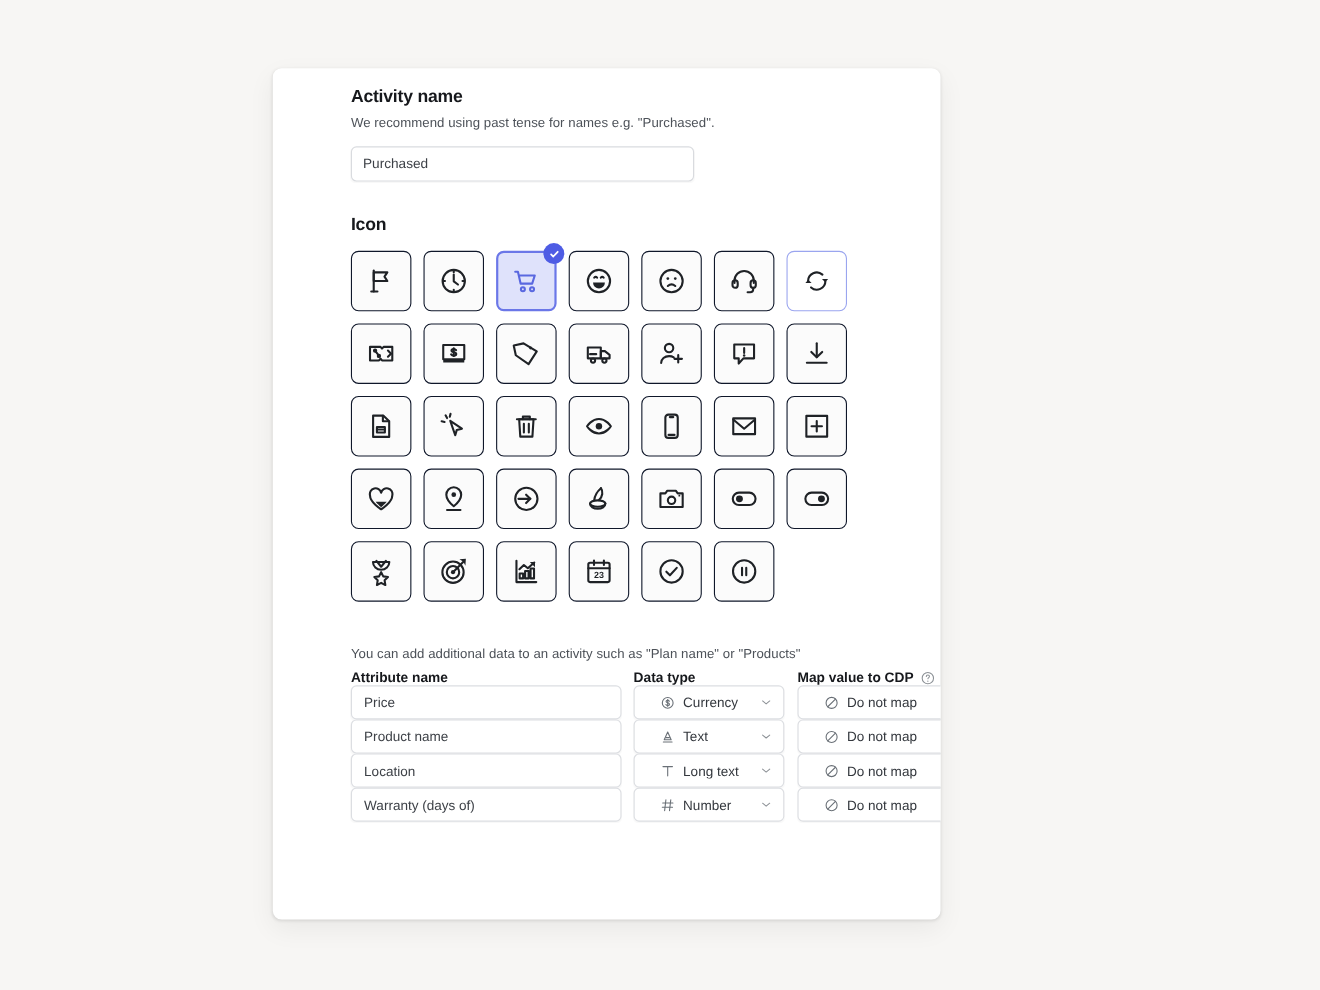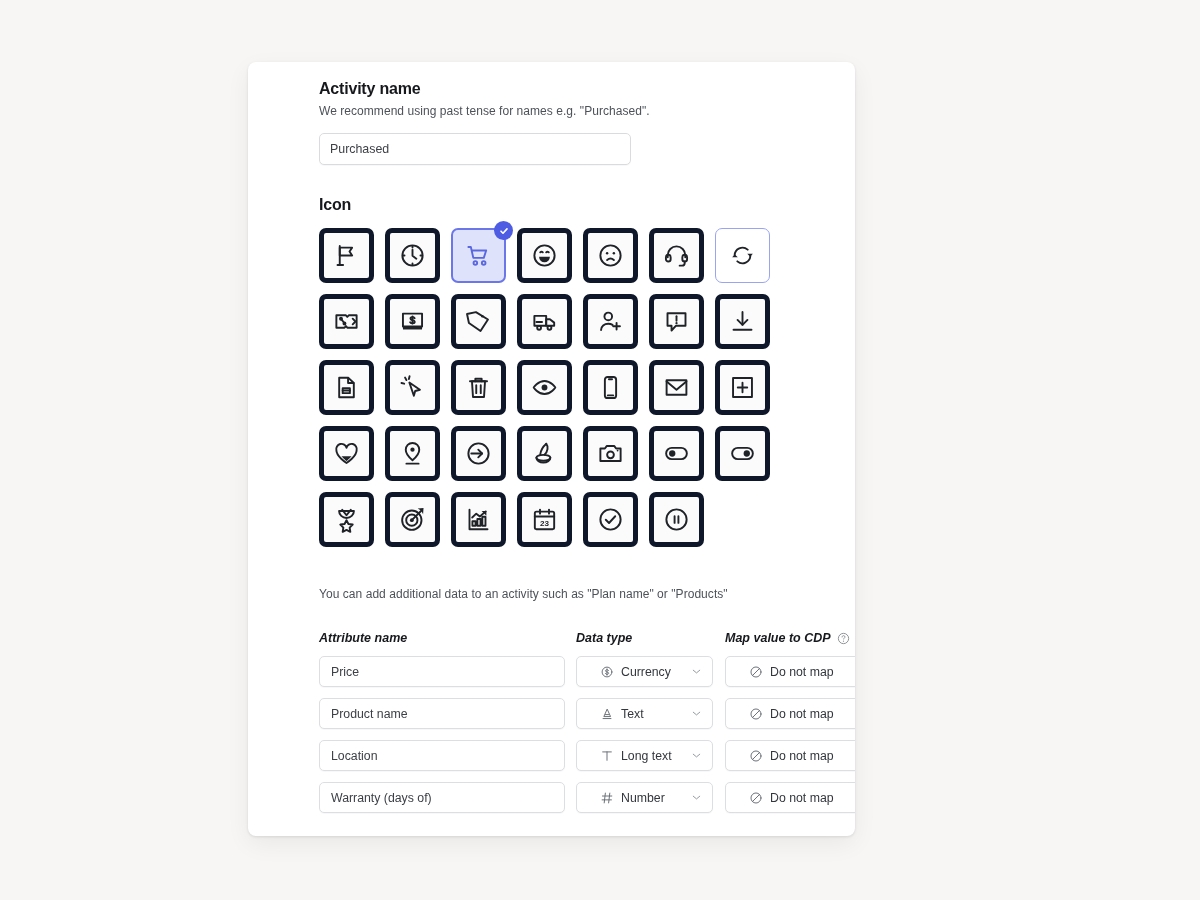--- a/index.html
+++ b/index.html
@@ -68,21 +68,21 @@
   
   .icon-grid {
     display: grid;
     grid-template-columns: repeat(7, 55px);
     gap: 11px 11px;
   }
   .tile {
     position: relative;
     width: 55px; height: 55px;
     background: #fbfbfb;
-    border: 5px solid #0f172a;
+    border: 1px solid #0f172a;
     border-radius: 7px;
     display: flex;
     align-items: center;
     justify-content: center;
   }
   .tile svg { display: block; }
   .tile.empty { visibility: hidden; }
   .tile.selected {
     background: #dfe2fb;
     border: 2px solid #6b77e8;
@@ -102,32 +102,30 @@
     display: flex;
     align-items: center;
     justify-content: center;
     color: #fff;
   }
 
   
   .attr-headrow {
     display: flex;
     align-items: center;
-    margin-top: 30px;
-    font-style: italic;
+    margin-top: 8px;
   }
   .c1 { width: 246px; }
   .c2 { width: 137px; margin-left: 11px; }
   .c3 { width: 151px; margin-left: 12px; }
   .c4 { width: 44px; display:flex; align-items:center; justify-content:center; }
 
   .attr-row {
     display: flex;
     align-items: center;
-    margin-top: 11px;
   }
   .attr-name {
     height: 31px;
     border: 1px solid #dcdee2;
     border-radius: 5px;
     background: #fff;
     display: flex; align-items: center;
     padding: 0 11px;
     font-size: 12.3px;
     color: #3d4147;

